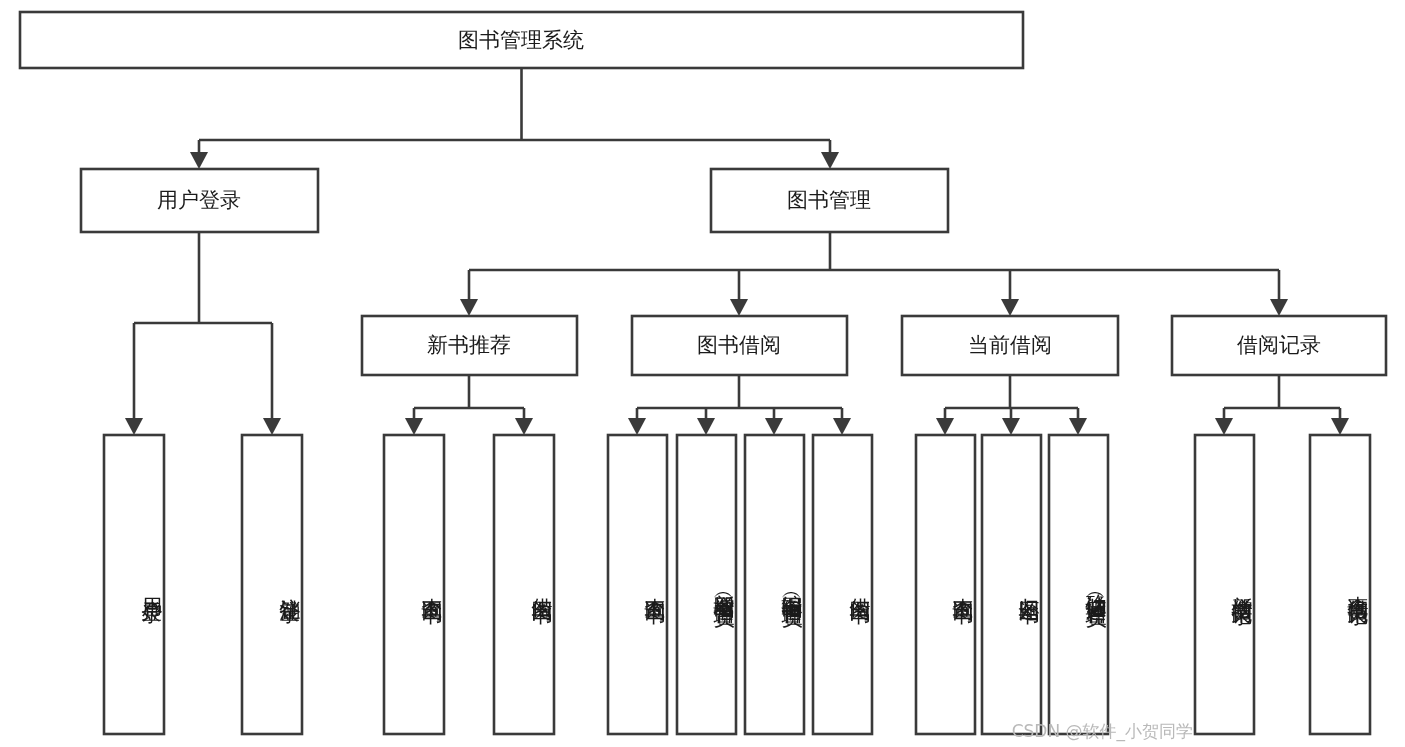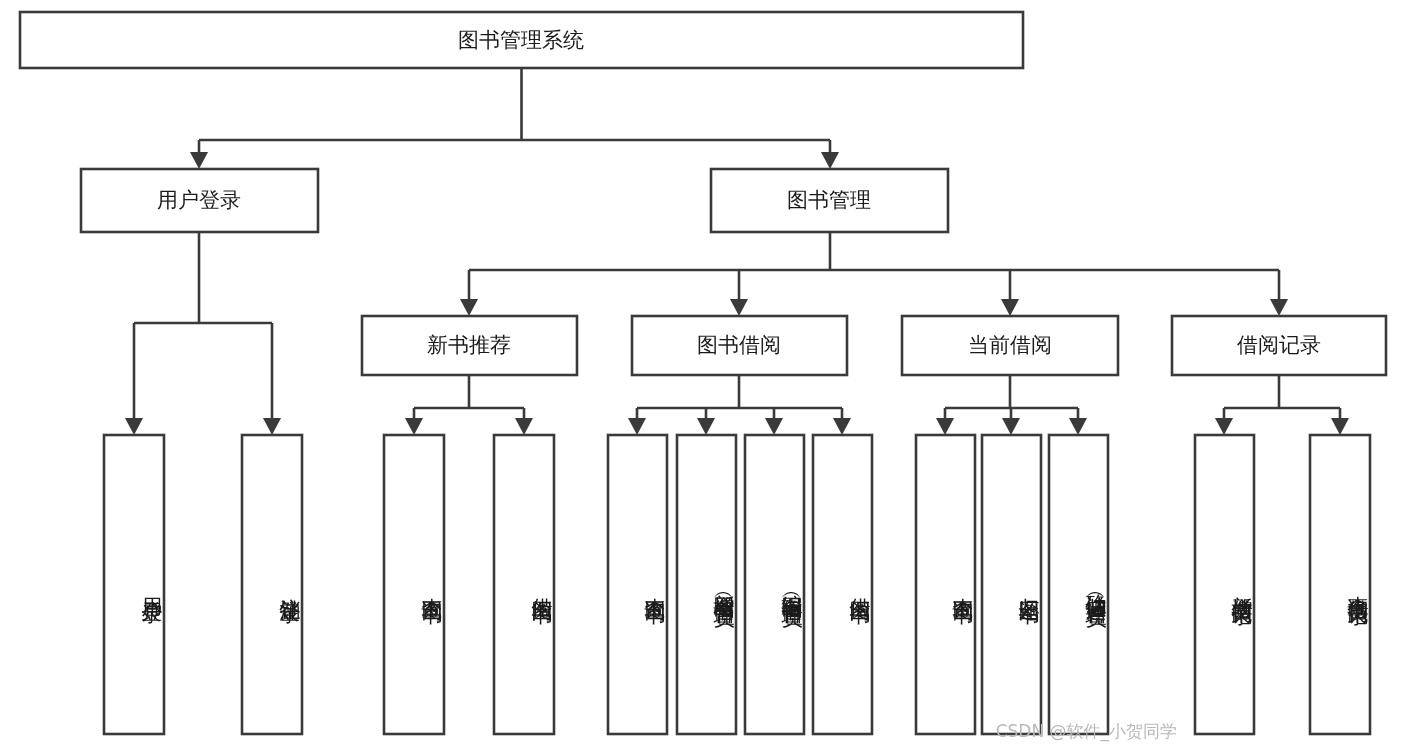--- a/index.html
+++ b/index.html
@@ -11,20 +11,21 @@
     width: 1405px;
     height: 747px;
     font-family: "DejaVu Sans", "Liberation Sans", sans-serif;
     overflow: hidden;
     position: relative;
   }
   #diagram-root {
     position: relative;
     width: 1185px;
     height: 747px;
+    padding-left: 16px;
   }
   svg.flow {
     position: absolute;
     top: 0;
     left: 0;
     width: 1405px;
     height: 747px;
     display: block;
   }
   .node-box {

